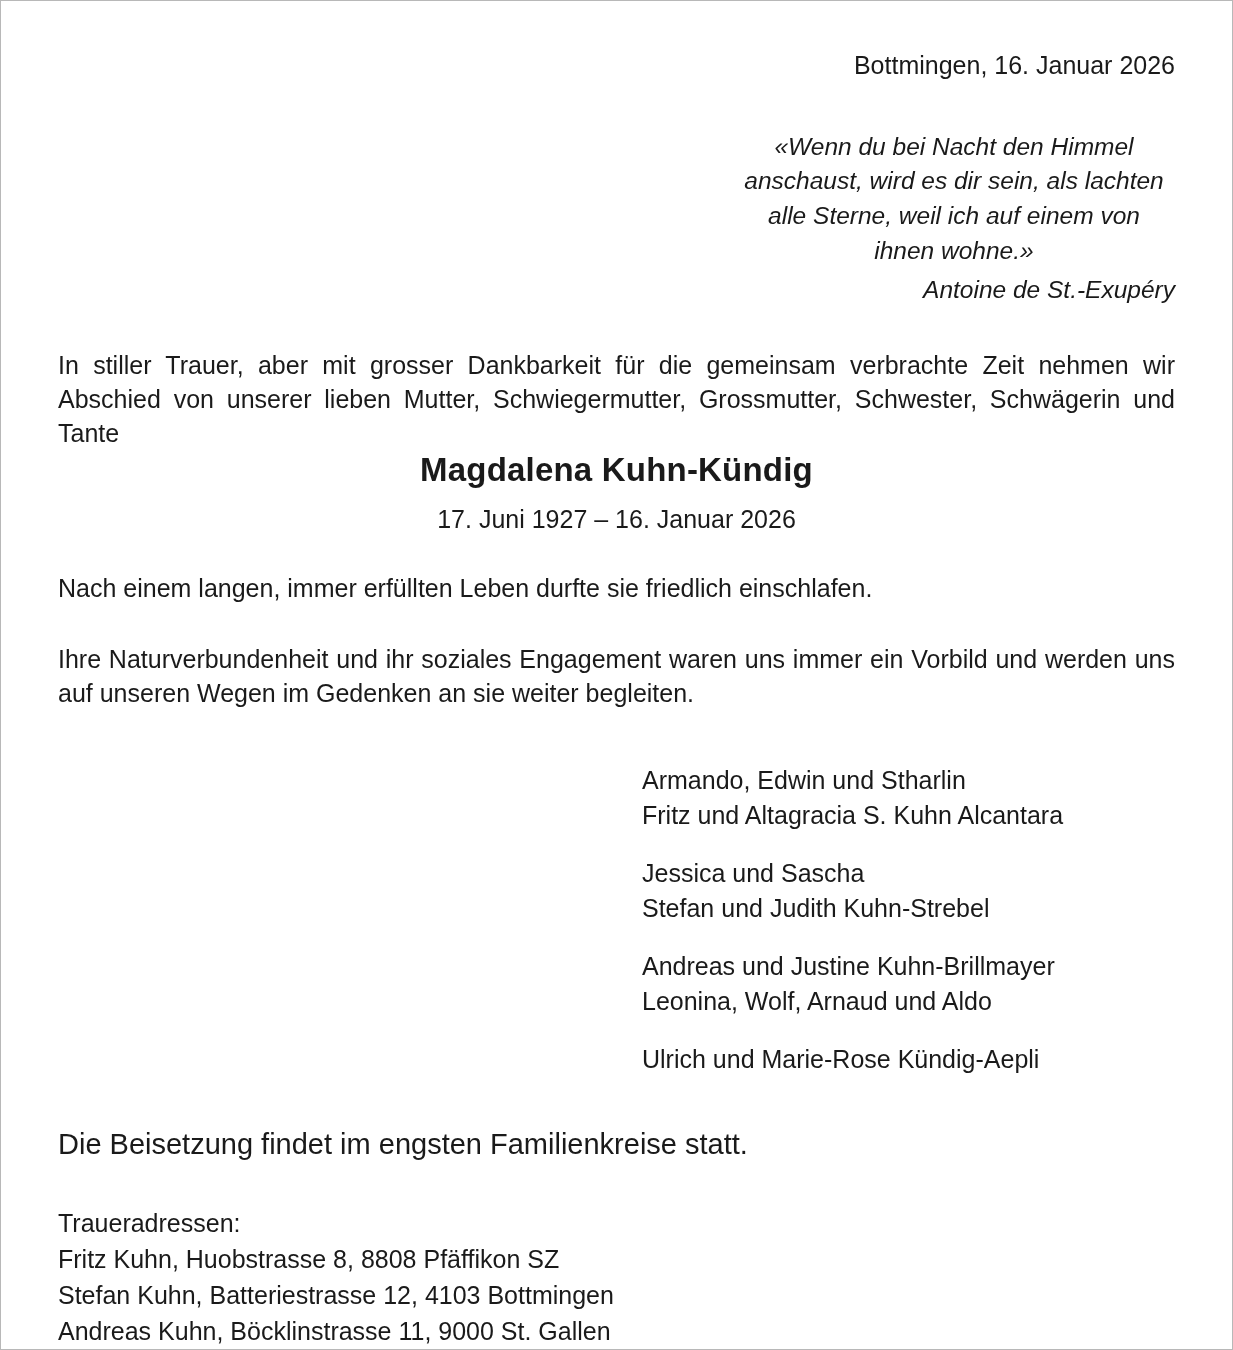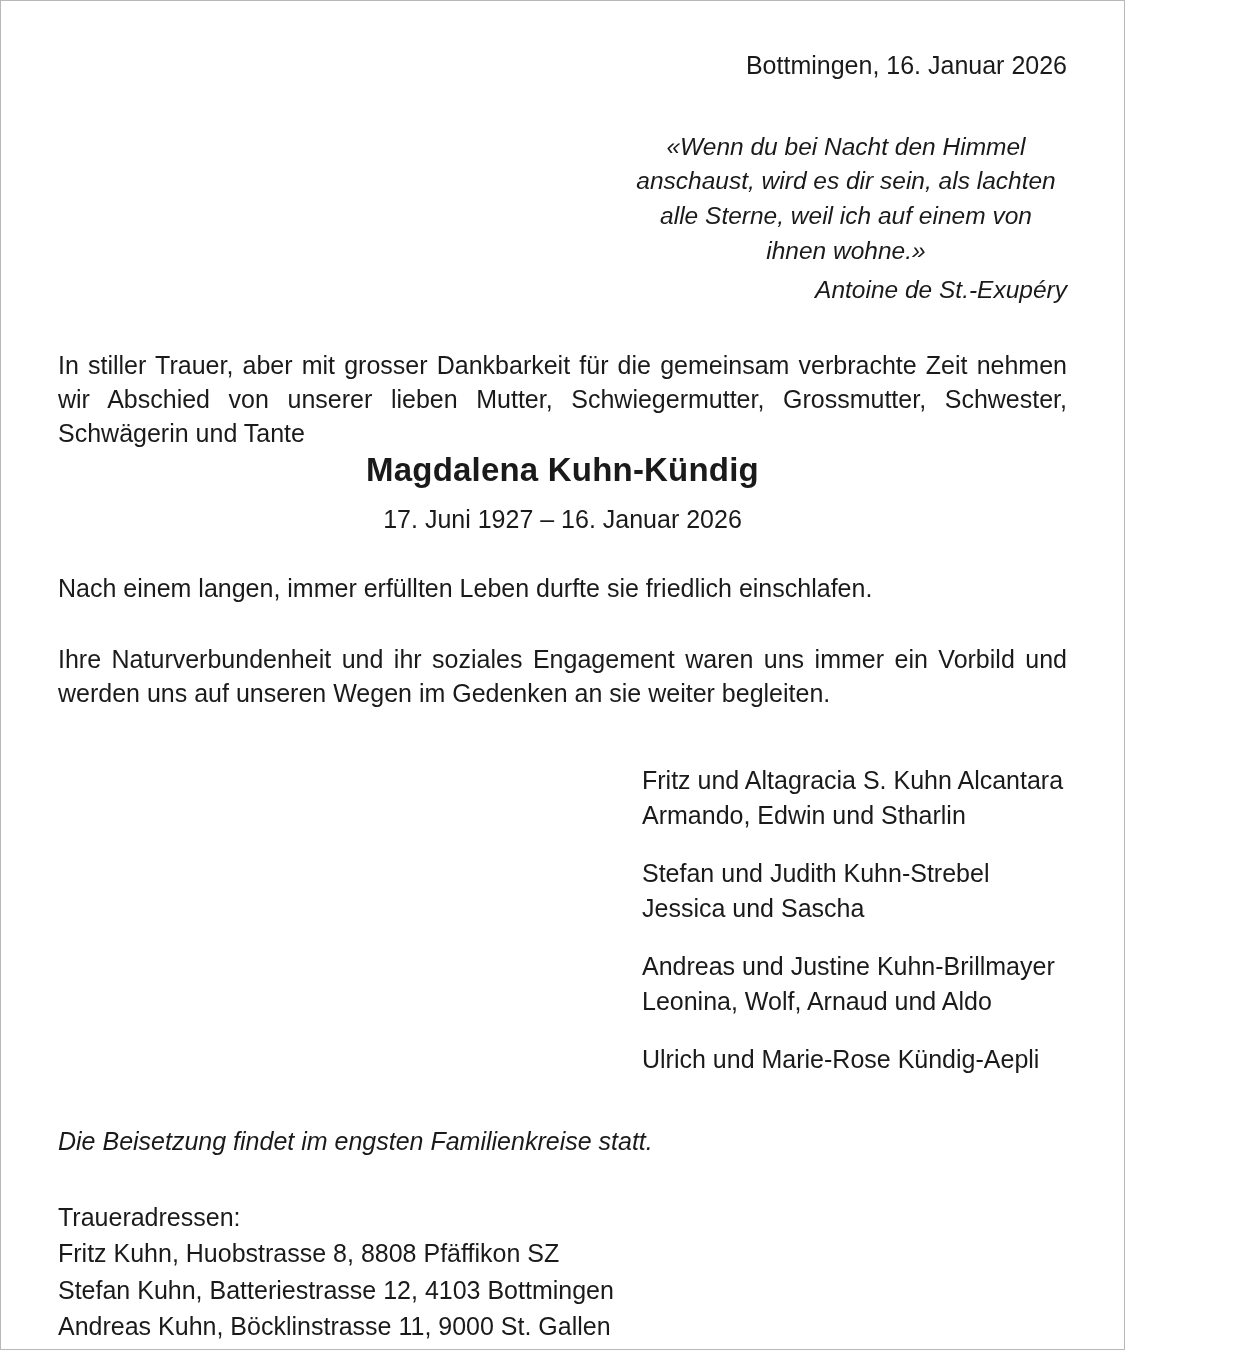--- a/index.html
+++ b/index.html
@@ -6,21 +6,21 @@
     margin: 0;
     padding: 0;
     background: #ffffff;
   }
   body {
     font-family: "Liberation Sans", sans-serif;
     color: #1a1a1a;
   }
   .page {
     position: relative;
-    width: 1125px;
+    width: 1233px;
     height: 1350px;
     box-sizing: border-box;
     background: #ffffff;
     border: 1px solid #b8b8b8;
     overflow: hidden;
   }
   .inner {
     position: absolute;
     left: 57px;
     top: 0;
@@ -87,23 +87,22 @@
     margin-bottom: 22px;
   }
   .family-group:last-child {
     margin-bottom: 12px;
   }
   .family-line {
     white-space: nowrap;
   }
   .burial {
     margin-top: 48px;
-    font-size: 25px;
+    font-size: 29px;
     line-height: 1.35;
-    font-style: italic;
   }
   .addresses {
     margin-top: 40px;
     font-size: 25px;
     line-height: 1.45;
   }
   .addresses div {
     white-space: nowrap;
   }
 </style>
@@ -121,26 +120,26 @@
     <div class="intro">In stiller Trauer, aber mit grosser Dankbarkeit für die gemeinsam verbrachte Zeit nehmen wir Abschied von unserer lieben Mutter, Schwiegermutter, Grossmutter, Schwester, Schwägerin und Tante</div>
 
     <div class="name">Magdalena Kuhn-Kündig</div>
     <div class="dates">17. Juni 1927 – 16. Januar 2026</div>
 
     <div class="para">Nach einem langen, immer erfüllten Leben durfte sie friedlich einschlafen.</div>
     <div class="para justified-block">Ihre Naturverbundenheit und ihr soziales Engagement waren uns immer ein Vorbild und werden uns auf unseren Wegen im Gedenken an sie weiter begleiten.</div>
 
     <div class="family">
       <div class="family-group">
+        <div class="family-line">Armando, Edwin und Stharlin</div>
         <div class="family-line">Fritz und Altagracia S. Kuhn Alcantara</div>
-        <div class="family-line">Armando, Edwin und Stharlin</div>
       </div>
       <div class="family-group">
+        <div class="family-line">Jessica und Sascha</div>
         <div class="family-line">Stefan und Judith Kuhn-Strebel</div>
-        <div class="family-line">Jessica und Sascha</div>
       </div>
       <div class="family-group">
         <div class="family-line">Andreas und Justine Kuhn-Brillmayer</div>
         <div class="family-line">Leonina, Wolf, Arnaud und Aldo</div>
       </div>
       <div class="family-group">
         <div class="family-line">Ulrich und Marie-Rose Kündig-Aepli</div>
       </div>
     </div>
 

